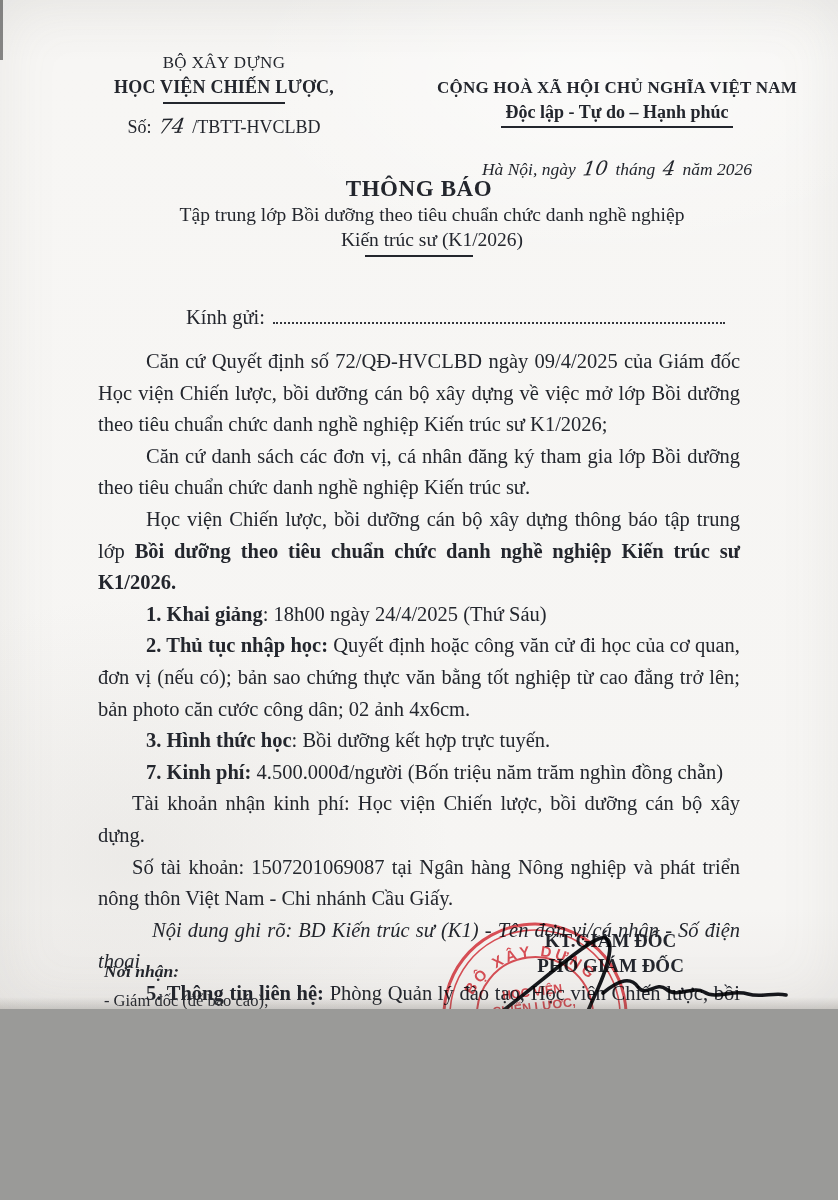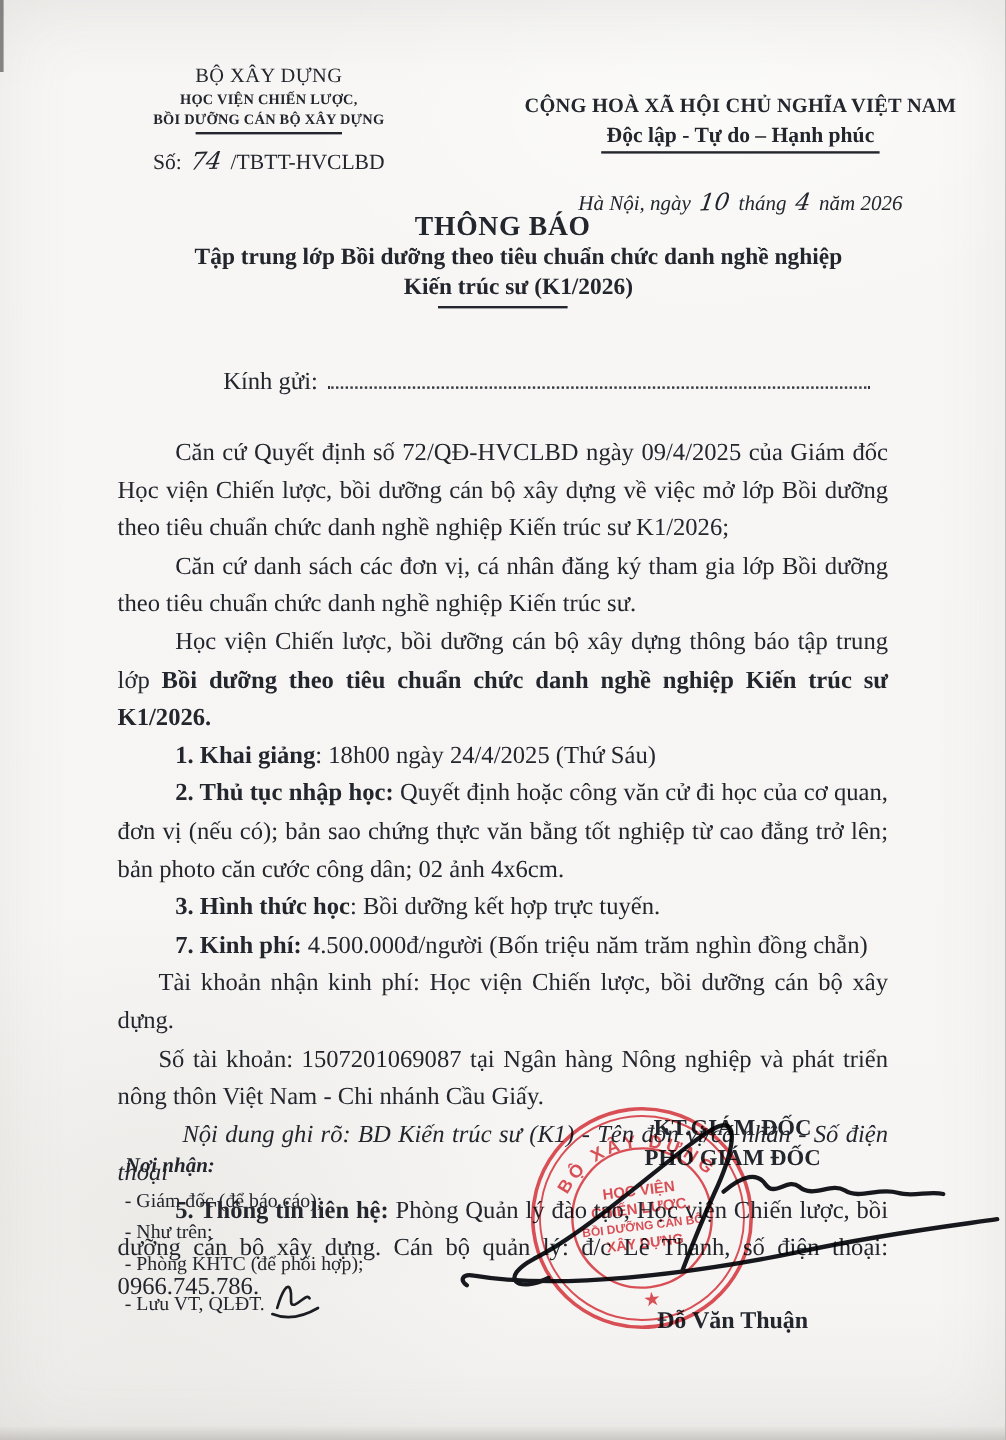--- a/index.html
+++ b/index.html
@@ -1,53 +1,53 @@
 <!DOCTYPE html>
 <html><head>
 <meta charset="utf-8">
 <style>
   html,body{margin:0;padding:0;background:#9a9a98;}
   .page{
-    position:relative;width:838px;height:1200px;overflow:hidden;
+    position:relative;width:838px;height:1009px;overflow:hidden;
     background:
       radial-gradient(ellipse 600px 300px at 70% 8%, rgba(255,255,255,.5), transparent 60%),
       radial-gradient(ellipse 500px 400px at 15% 85%, rgba(190,186,180,.18), transparent 65%),
       linear-gradient(to bottom,#f2f1ef 0%,#f7f6f4 6%,#f6f5f3 90%,#efedeb 100%);
     box-shadow:inset 0 0 60px rgba(120,115,108,.10);
     font-family:"Liberation Serif","DejaVu Serif",serif;
     color:#23262d;
   }
   .edge-left{position:absolute;left:0;top:0;width:3px;height:60px;background:#2e2e2e;opacity:.55;}
   .edge-bottom{position:absolute;left:0;right:0;bottom:0;height:12px;
     background:linear-gradient(to bottom,transparent,rgba(95,90,82,.22));}
   
   .hdr-left{position:absolute;left:58px;top:52px;width:332px;text-align:center;line-height:1.35;}
   .hdr-left .ministry{font-size:17px;letter-spacing:.4px;}
-  .hdr-left .org{font-weight:bold;font-size:12px;letter-spacing:.2px;}
+  .hdr-left .org{font-weight:bold;font-size:18px;letter-spacing:.2px;}
   .hdr-left .rule{width:122px;height:0;border-bottom:2px solid #23262d;margin:3px auto 0;}
   .hdr-left .so{font-size:18px;margin-top:9px;}
   .hand{font-family:"DejaVu Serif",serif;font-style:italic;display:inline-block;
     transform:skewX(-10deg) rotate(-2deg);font-size:1.12em;padding:0 3px;}
   .hdr-right{position:absolute;left:406px;top:52px;width:422px;text-align:center;line-height:1.4;}
   .hdr-right .national{font-weight:bold;font-size:17px;letter-spacing:.2px;margin-top:24px;}
   .hdr-right .motto{display:inline-block;font-weight:bold;font-size:18px;
     border-bottom:2px solid #23262d;padding:0 4px 1px;font-family:Liberation Serif, serif;}
   .hdr-right .dateline{font-style:italic;font-size:17.5px;margin-top:27px;}
   
   .title-blk{position:absolute;left:0;top:174px;width:100%;text-align:center;line-height:1.28;}
   .title-blk .main{font-weight:bold;font-size:23px;letter-spacing:.6px;}
-  .title-blk .sub{font-weight:bold;font-size:19.5px;padding-left:26px;}
+  .title-blk .sub{font-weight:normal;font-size:19.5px;padding-left:26px;}
   .title-blk .rule2{width:108px;height:0;border-bottom:2px solid #23262d;margin:2px auto 0;}
   
   .kinhgui{position:absolute;left:186px;top:303px;font-size:20.5px;white-space:nowrap;}
   .kinhgui .dots{display:inline-block;width:452px;border-bottom:2.6px dotted #33363c;
     height:.95em;margin-left:8px;}
   
   .body-blk{position:absolute;left:98px;top:346px;width:642px;
-    font-size:20.5px;line-height:31.6px;text-align:justify;margin-top:16px;}
+    font-size:20.5px;line-height:31.6px;text-align:justify;}
   .body-blk p{margin:0;text-indent:48px;}
   .body-blk p.sm{text-indent:34px;}
   .body-blk p.it{text-indent:54px;font-style:italic;}
   .body-blk b{font-weight:bold;}
   
   .noinhan{position:absolute;left:104px;top:930px;font-size:16.5px;line-height:26px;}
   .noinhan .nn-title{font-weight:bold;font-style:italic;font-size:17.5px;margin-bottom:4px;margin-top:28px;}
   .signblk{position:absolute;left:468px;top:928px;width:285px;text-align:center;}
   .signblk .role{font-weight:bold;font-size:19px;line-height:25px;}
   .signblk .name{font-weight:bold;font-size:20px;margin-top:112px;}
@@ -61,21 +61,20 @@
 </style>
 </head>
 <body>
 
 <div class="page">
   <div class="edge-left"></div>
 
   <div class="hdr-left">
     <div class="ministry">BỘ XÂY DỰNG</div>
     <div class="org">HỌC VIỆN CHIẾN LƯỢC,</div>
-    <div class="org">BỒI DƯỠNG CÁN BỘ XÂY DỰNG</div>
     <div class="rule"></div>
     <div class="so">
       <span>Số:</span>
       <span class="hand">74</span>
       <span>/TBTT-HVCLBD</span>
     </div>
   </div>
 
   <div class="hdr-right">
     <div class="national">CỘNG HOÀ XÃ HỘI CHỦ NGHĨA VIỆT NAM</div>

